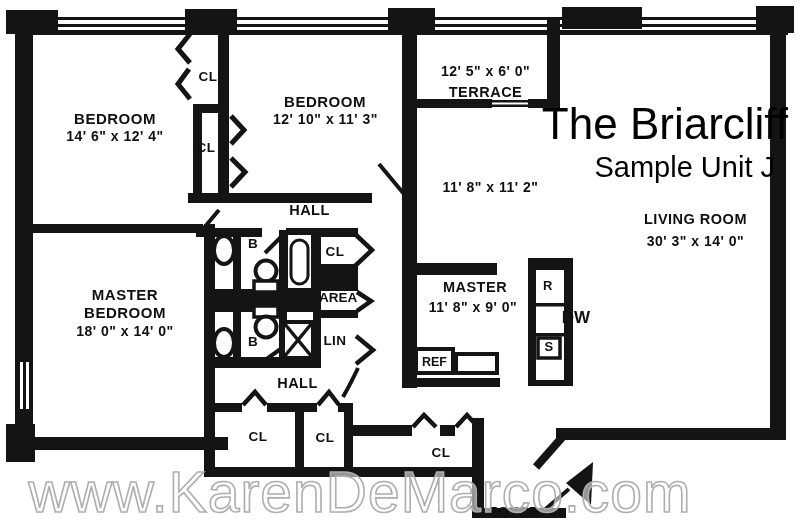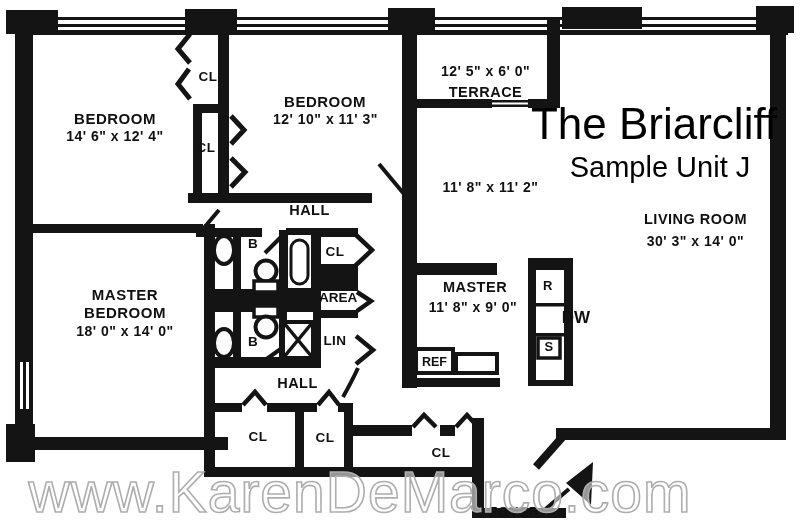--- a/index.html
+++ b/index.html
@@ -7,21 +7,21 @@
     position:relative;width:800px;height:532px;background:#ffffff;overflow:hidden;
     font-family:"Liberation Sans",sans-serif;
   }
   .plan svg{position:absolute;left:0;top:0;}
   .lbl{
     position:absolute;text-align:center;font-weight:bold;color:#101010;
     line-height:1.05;white-space:nowrap;font-family:"Liberation Sans",sans-serif;
     letter-spacing:.5px;
   }
   .title{
-    position:absolute;text-align:center;font-weight:400;color:#000;
+    position:absolute;text-align:right;font-weight:400;color:#000;
     font-family:"Liberation Sans",sans-serif;white-space:nowrap;line-height:1;
   }
   .watermark{
     position:absolute;left:0;top:464px;width:720px;text-align:center;
     font-size:57px;font-weight:400;line-height:1;letter-spacing:1px;
     color:rgba(255,255,255,0.55);
     -webkit-text-stroke:1.6px #aeaeae;
     font-family:"Liberation Sans",sans-serif;white-space:nowrap;
   }
 </style>

